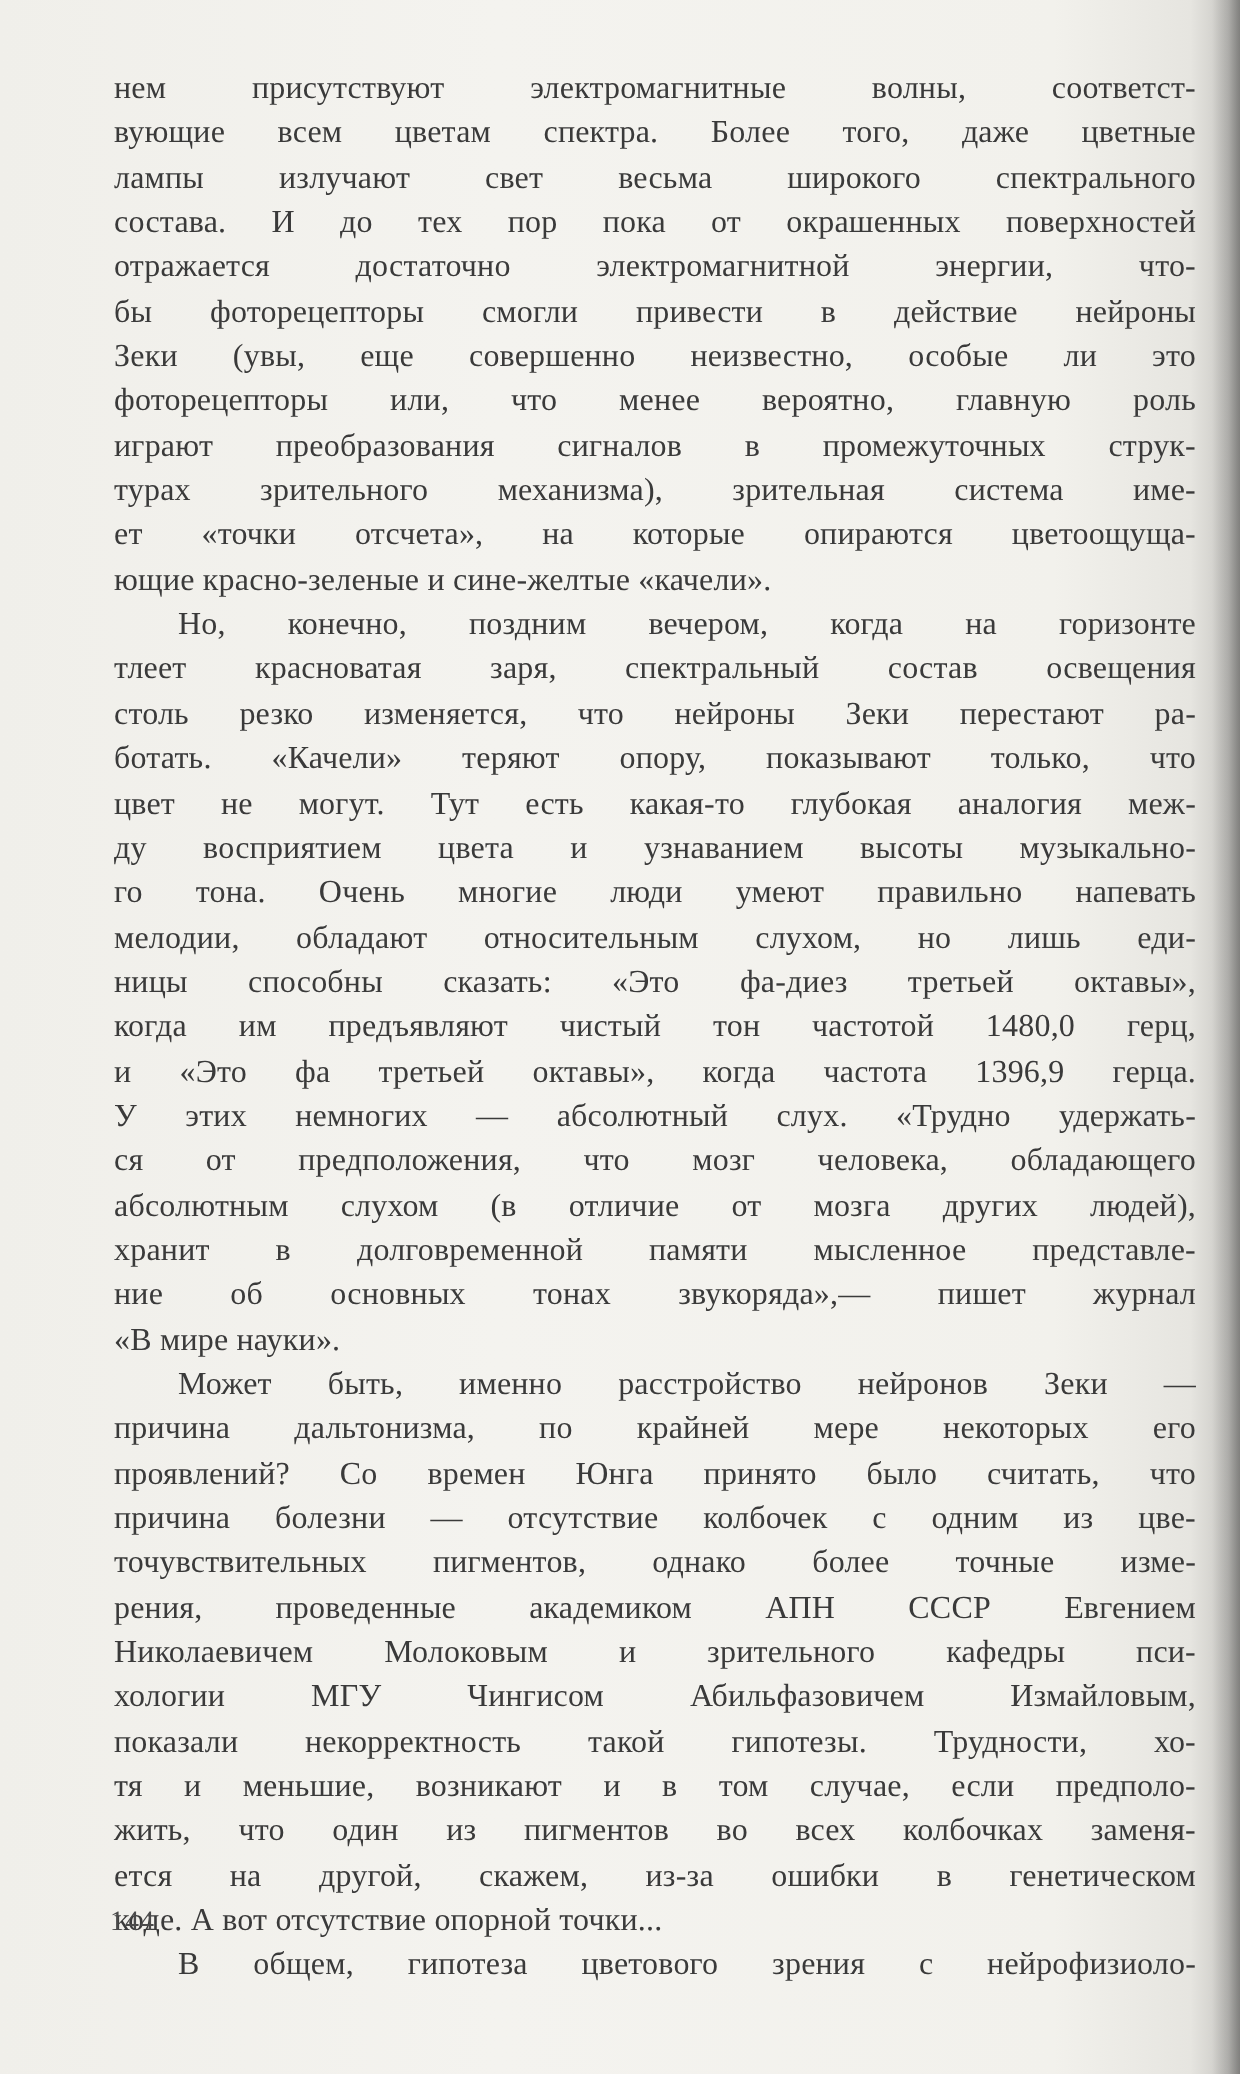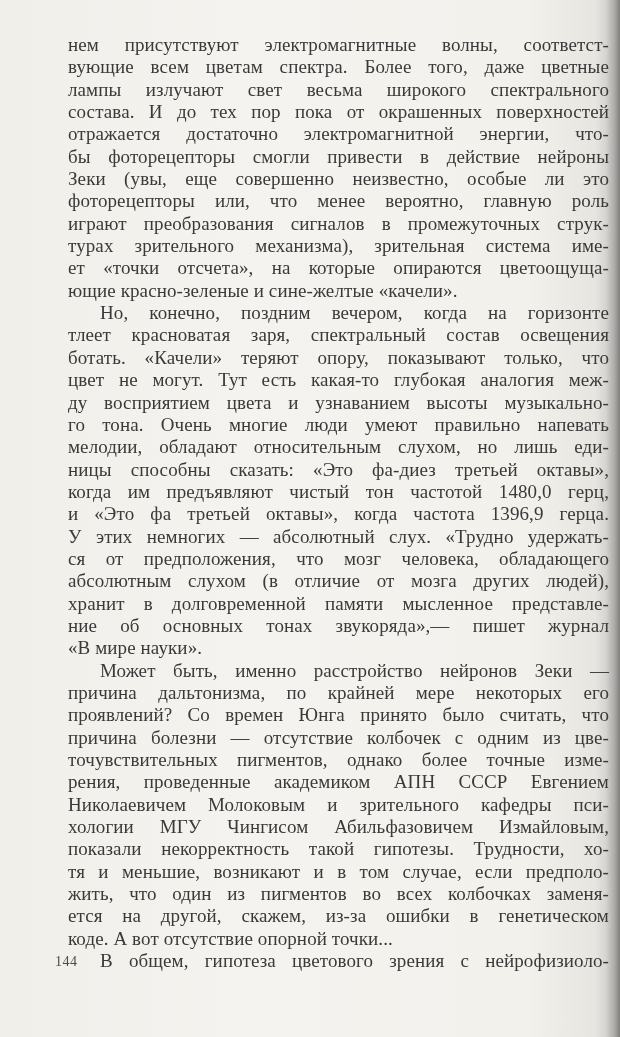--- a/index.html
+++ b/index.html
@@ -22,24 +22,24 @@
       background: linear-gradient(90deg, #f0efea 0%, #f4f3ef 40%, #f2f1ec 85%, #e6e5e0 96%, #c9c8c4 99%, #b8b7b3 100%);
     }
     .gutter-shadow {
       position: absolute;
       right: 0; top: 0;
       width: 14px; height: 1037px;
       background: linear-gradient(90deg, rgba(0,0,0,0) 0%, rgba(90,90,90,0.25) 60%, rgba(60,60,60,0.45) 100%);
     }
     .text-block {
       position: absolute;
-      left: 68px;
+      left: 57px;
       top: 34px;
       width: 541px;
-      font-size: 19px;
+      font-size: 16px;
       line-height: 22.35px;
       text-align: justify;
       letter-spacing: 0.1px;
     }
     .line {
       display: block;
       white-space: nowrap;
       text-align-last: justify;
       text-align: justify;
       height: 22.35px;
@@ -79,20 +79,21 @@
       <span class="line">фоторецепторы или, что менее вероятно, главную роль</span>
       <span class="line">играют преобразования сигналов в промежуточных струк-</span>
       <span class="line">турах зрительного механизма), зрительная система име-</span>
       <span class="line">ет «точки отсчета», на которые опираются цветоощуща-</span>
       <span class="line last">ющие красно-зеленые и сине-желтые «качели».</span>
     </div>
 
     <div>
       <span class="line indent">Но, конечно, поздним вечером, когда на горизонте</span>
       <span class="line">тлеет красноватая заря, спектральный состав освещения</span>
+      <span class="line">столь резко изменяется, что нейроны Зеки перестают ра-</span>
       <span class="line">ботать. «Качели» теряют опору, показывают только, что</span>
       <span class="line">цвет не могут. Тут есть какая-то глубокая аналогия меж-</span>
       <span class="line">ду восприятием цвета и узнаванием высоты музыкально-</span>
       <span class="line">го тона. Очень многие люди умеют правильно напевать</span>
       <span class="line">мелодии, обладают относительным слухом, но лишь еди-</span>
       <span class="line">ницы способны сказать: «Это фа-диез третьей октавы»,</span>
       <span class="line">когда им предъявляют чистый тон частотой 1480,0 герц,</span>
       <span class="line">и «Это фа третьей октавы», когда частота 1396,9 герца.</span>
       <span class="line">У этих немногих — абсолютный слух. «Трудно удержать-</span>
       <span class="line">ся от предположения, что мозг человека, обладающего</span>

